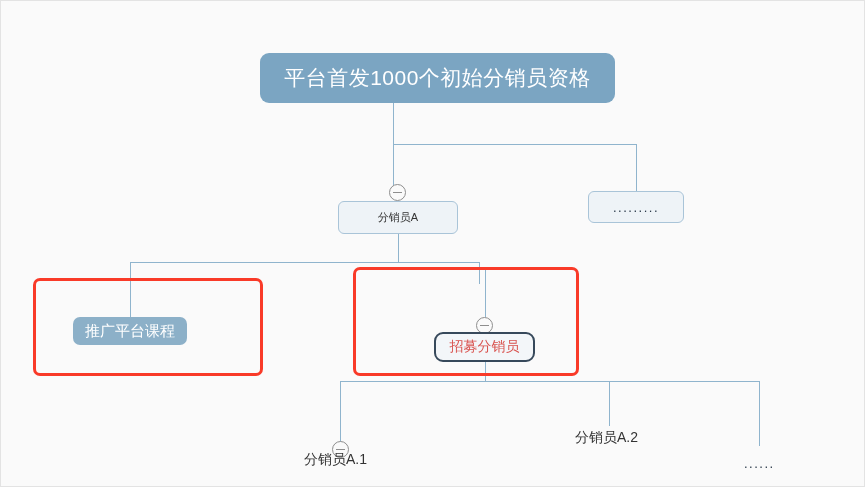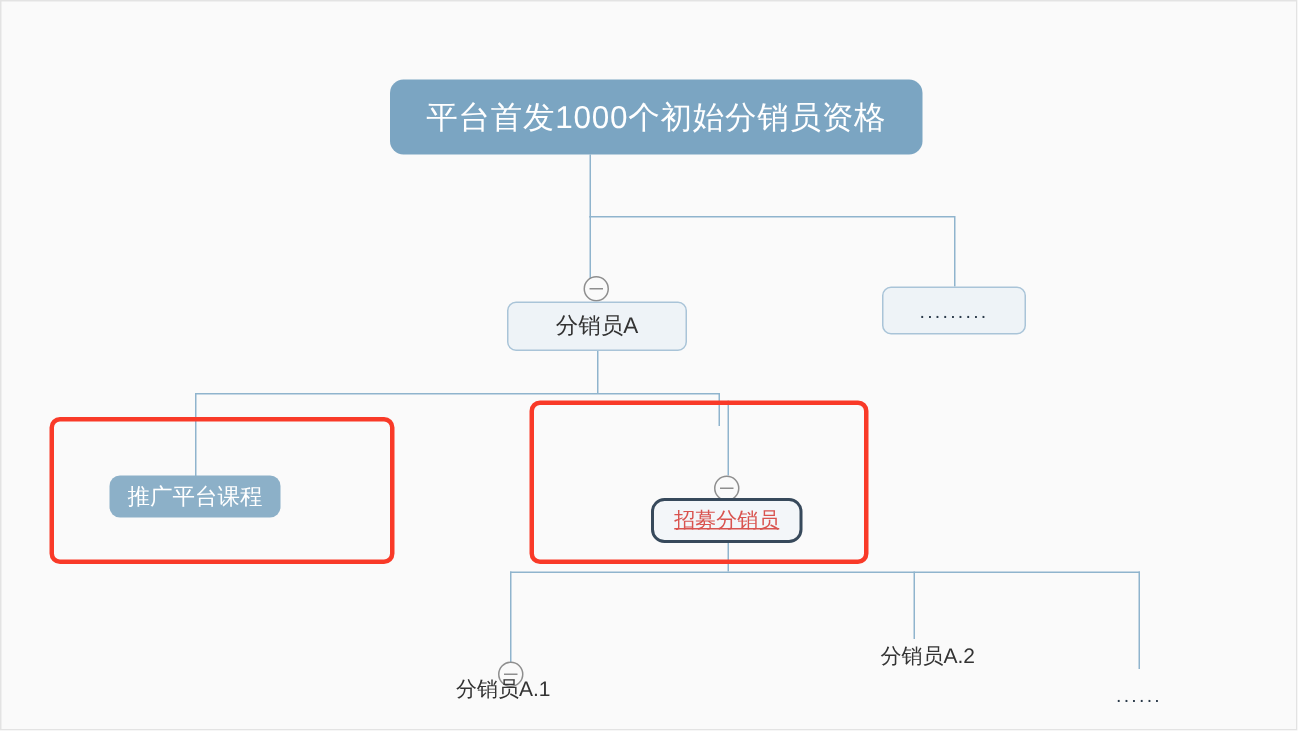--- a/index.html
+++ b/index.html
@@ -42,37 +42,36 @@
     border-radius: 9px;
     font-size: 21px;
     letter-spacing: 0.5px;
   }
 
   .node-plain {
     background: #eef3f7;
     border: 1px solid #a9c4d8;
     border-radius: 6px;
     color: #333333;
-    font-size: 15px;
+    font-size: 11px;
   }
 
   .node-pill {
     background: #8cb0c8;
     color: #ffffff;
     border-radius: 7px;
     font-size: 15px;
   }
 
   .node-outlined {
     background: #f3f6f9;
     border: 2px solid #37495b;
     border-radius: 9px;
     color: #d9534f;
     font-size: 14px;
-    text-decoration: underline;
   }
 
   .node-text {
     position: absolute;
     color: #333333;
     font-size: 14px;
     white-space: nowrap;
   }
 
   .dots-node {
@@ -175,17 +174,17 @@
   <div class="collapse" style="left:475px; top:316px;"></div>
 
   <div class="node node-outlined" style="left:433px; top:331px; width:101px; height:30px;">
     <span>招募分销员</span>
   </div>
 
   <div class="collapse" style="left:331px; top:440px;"></div>
 
   <div class="node-text" style="left:303px; top:450px;">分销员A.1</div>
 
-  <div class="node-text" style="left:586px; top:428px;">分销员A.2</div>
+  <div class="node-text" style="left:574px; top:428px;">分销员A.2</div>
 
   <div class="dots-text" style="left:743px; top:455px;">......</div>
 
 </div>
 
 </body></html>

